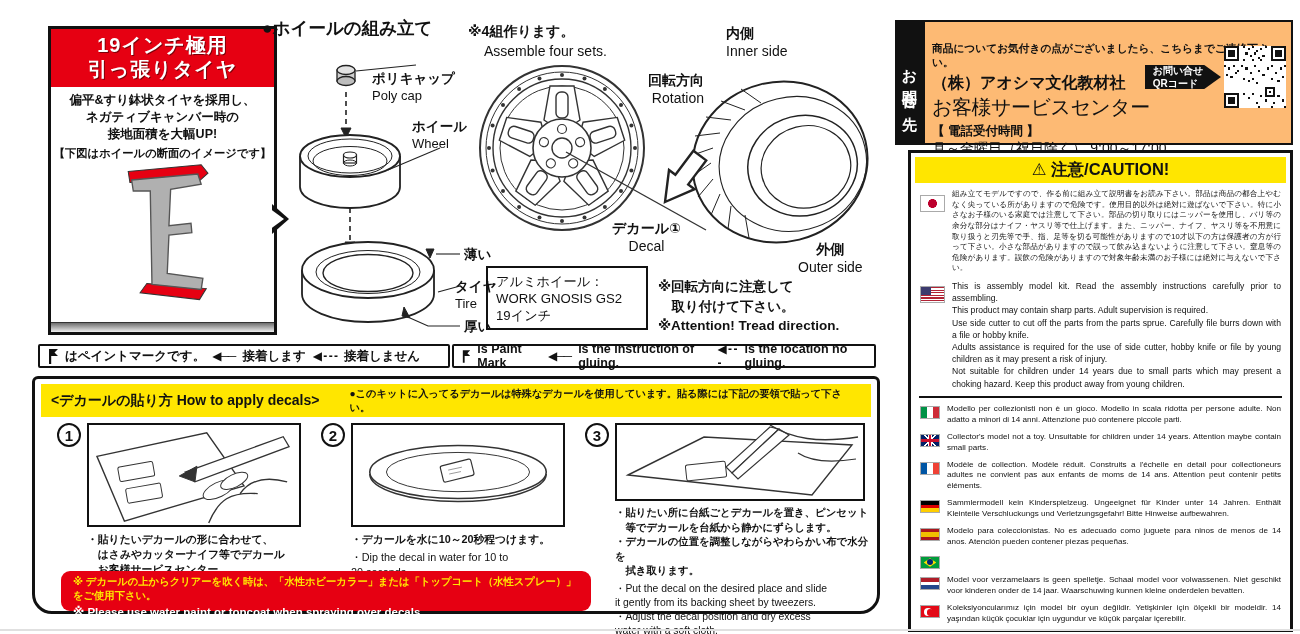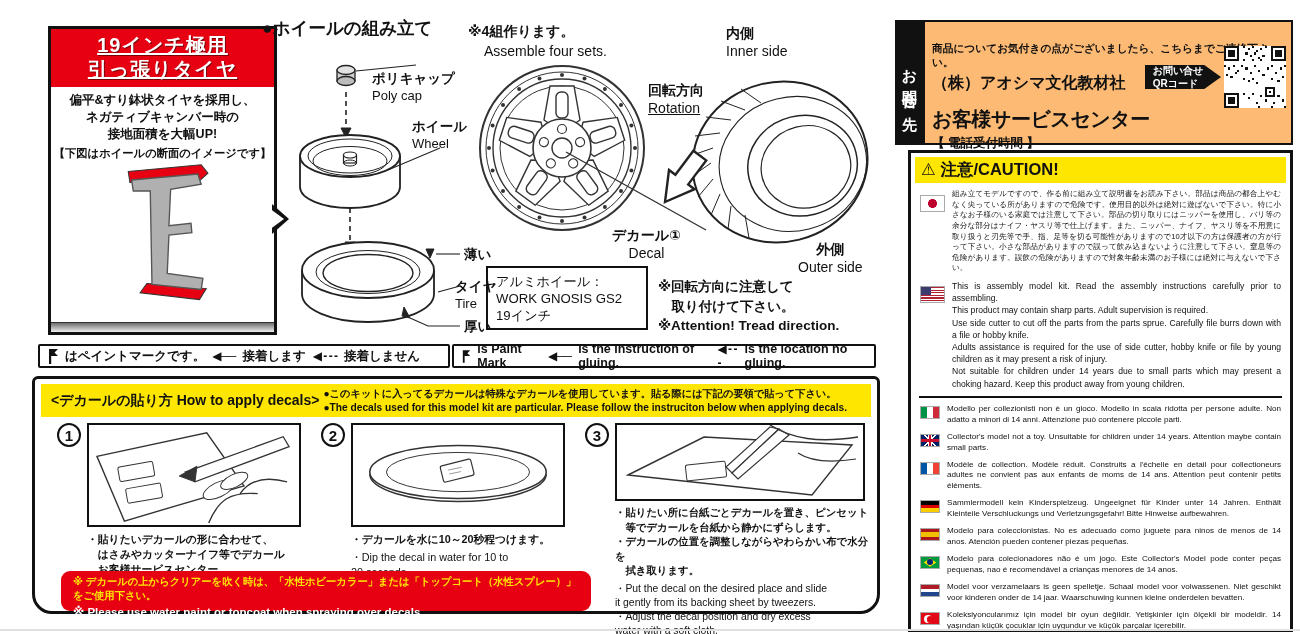--- a/index.html
+++ b/index.html
@@ -6,21 +6,21 @@
   html,body { width:1300px; height:634px; background:#ffffff;
     font-family:"Liberation Sans","DejaVu Sans",sans-serif; color:#111; }
   .abs { position:absolute; }
   .pre { white-space:pre-line; }
   body { position:relative; overflow:hidden; }
 
   
   #boxA { left:48px; top:26px; width:229px; height:309px; border:3px solid #111; background:#fff; }
   #boxA .band { background:#e60012; color:#fff; text-align:center; font-weight:bold;
     font-size:20px; line-height:1.18; padding:5px 2px 6px;
-    text-shadow:1px 1px 0 #7a0008; letter-spacing:1px;text-decoration:underline; }
+    text-shadow:1px 1px 0 #7a0008; letter-spacing:1px; }
   #boxA .desc { text-align:center; font-weight:bold; font-size:12.5px; line-height:1.35; margin-top:5px; }
   #boxA .caption { text-align:center; font-weight:bold; font-size:11.3px; margin-top:3px; }
   #boxA .floor { position:absolute; left:0; bottom:0; width:100%; height:10px;
     background:linear-gradient(#6e6e6e,#efefef); border-top:1px solid #333; }
   .notch-outer { left:272px; top:204px; width:17px; height:30px; background:#111;
     clip-path:polygon(0 0,100% 50%,0 100%); }
   .notch-inner { left:269px; top:208px; width:15px; height:22px; background:#fff;
     clip-path:polygon(0 0,100% 50%,0 100%); }
 
   
@@ -31,21 +31,21 @@
 
   
   .pm-box { top:344px; height:24px; border:2px solid #111; border-radius:2px;
     display:flex; align-items:center; gap:7px; padding:0 8px; font-size:12.5px; font-weight:bold; background:#fff; }
   .pm-arrow { font-size:12px; letter-spacing:-1px; }
 
   
   #decalBox { left:32px; top:376px; width:848px; height:238px; border:3px solid #111;
     border-radius:6px 6px 20px 20px; background:#fff; }
   #decalHead { position:absolute; left:6px; top:5px; right:6px; height:33px; background:#ffe600;
-    display:flex; align-items:center; gap:4px; padding:0 10px; }
+    display:flex; align-items:center; gap:30px; padding:0 10px; }
   #decalHead .t { font-size:14px; font-weight:bold; white-space:nowrap; }
   #decalHead .n { font-size:10.2px; font-weight:bold; line-height:1.35; }
   .step { position:absolute; top:44px; }
   .step .num { position:absolute; left:0; top:0; width:24px; height:24px; border:2px solid #111;
     border-radius:50%; text-align:center; font-size:15px; font-weight:bold; line-height:21px; background:#fff; }
   .step .illo { margin-left:30px; border:2px solid #111; background:#fff; }
   .step .txt { margin-left:30px; margin-top:5px; }
   .step .txt .jp { font-size:10.8px; font-weight:bold; line-height:1.4; }
   .step .txt .en { font-size:10.8px; line-height:1.35; margin-top:3px; }
   #decalWarn { position:absolute; left:26px; top:192px; width:530px; height:40px;
@@ -53,33 +53,33 @@
   #decalWarn .l1 { color:#ffe600; font-size:10.3px; font-weight:bold; }
   #decalWarn .l2 { color:#fff; font-size:11.5px; font-weight:bold; margin-top:2px; }
 
   
   #contact { left:895px; top:20px; width:398px; height:125px; display:flex; }
   #contactSide { width:28px; background:#111; color:#fff; display:flex; align-items:center; justify-content:center;
     writing-mode:vertical-rl; text-orientation:upright; font-size:15px; font-weight:bold; letter-spacing:3px; }
   #contactMain { flex:1; border:2px solid #111; position:relative; padding:20px 7px; background:#fdba74; }
   #contactMain .intro { font-size:10.7px; font-weight:bold; }
   #contactMain .company { font-size:16px; font-weight:bold; margin-top:3px; }
-  #contactMain .center { font-size:20px; font-weight:bold; letter-spacing:-0.5px;margin-top:12px; }
+  #contactMain .center { font-size:20px; font-weight:normal; letter-spacing:-0.5px; }
   #contactMain .hlabel { font-size:12.5px; font-weight:bold; margin-top:2px; }
   #contactMain .hours { font-size:14px; }
   #contactMain .telfax { font-size:14px; }
   #qrWrap { position:absolute; right:5px; top:24px; display:flex; align-items:center; gap:3px; }
   .qr-badge { width:76px; height:24px; background:#111; color:#fff;
     clip-path:polygon(0 0,78% 0,100% 50%,78% 100%,0 100%);
     display:flex; flex-direction:column; align-items:center; justify-content:center;
     font-size:10px; font-weight:bold; line-height:1.3; padding-right:10px; }
 
   
   #caution { left:908px; top:150px; width:385px; height:482px; border:3px solid #111; background:#fff; overflow:hidden; }
-  #cautionHead { margin:4px 4px 3px; background:#ffe600; 
+  #cautionHead { margin:4px 4px 3px; background:#ffe600; text-align:center;
     font-size:16.5px; font-weight:bold; padding:2px 6px; }
   .c-row { display:flex; gap:7px; padding:3px 9px; align-items:flex-start; }
   .c-row .txt { flex:1; text-align:justify; }
   .c-jp { font-size:7.6px; line-height:1.4; }
   .c-us { font-size:8.6px; line-height:1.42; }
   .c-lang { font-size:8.1px; line-height:1.35; }
   .c-div { border-top:2px solid #111; margin:3px 8px; }
 
   
   .flag { width:20px; height:13px; border:1px solid #aaa; position:relative; flex:none; margin-top:2px; }
@@ -241,36 +241,36 @@
       </g>
     <g transform="rotate(216 88 90)">
         <circle cx="88" cy="71" r="4.5"></circle>
       </g>
     <g transform="rotate(288 88 90)">
         <circle cx="88" cy="71" r="4.5"></circle>
       </g>
   </g>
   <line x1="92" y1="94" x2="232" y2="172" stroke-width="1.4"></line>
 </svg>
-<div class="abs" style="left:612px; top:226px;">
+<div class="abs" style="left:612px; top:219px;">
   <div class="lbl-jp" style="font-size:14px;">デカール①</div>
   <div class="lbl-en" style="font-size:14px;text-align:center;">Decal</div>
 </div>
 <div class="abs pre" style="left:486px; top:266px; width:162px; height:64px; border:2px solid #111;
      padding:5px 8px; font-size:13.2px; line-height:1.3;">アルミホイール：
 WORK GNOSIS GS2
 19インチ</div>
 
 <div class="abs" style="left:726px; top:24px;">
   <div class="lbl-jp" style="font-size:14px;">内側</div>
   <div class="lbl-en" style="font-size:14px;">Inner side</div>
 </div>
-<div class="abs" style="left:648px; top:81px;">
+<div class="abs" style="left:648px; top:71px;text-align:right;">
   <div class="lbl-jp" style="font-size:14px;">回転方向</div>
-  <div class="lbl-en" style="font-size:14px;text-decoration:underline;">Rotation</div>
+  <div class="lbl-en" style="font-size:14px;">Rotation</div>
 </div>
 <svg class="abs" style="left:645px; top:52px;" width="245" height="220" viewBox="0 0 245 220" fill="none" stroke="#222">
   <g transform="rotate(-14 135 110)">
     <ellipse cx="135" cy="110" rx="88" ry="80" fill="#fff" stroke-width="2"></ellipse>
     <ellipse cx="147" cy="115" rx="74" ry="67" stroke-width="1.1"></ellipse>
     <ellipse cx="156" cy="119" rx="55" ry="50" fill="#fff" stroke-width="1.5"></ellipse>
     <ellipse cx="159" cy="121" rx="45" ry="41" fill="#fff" stroke-width="1.2"></ellipse>
   </g>
   <g stroke-width="1">
     <line x1="104" y1="186" x2="100" y2="163"></line>
@@ -313,21 +313,20 @@
   <span>is the instruction of gluing.</span>
   <span class="pm-arrow">◀ - - -</span>
   <span>is the location no gluing.</span>
 </div>
 
 <div id="decalBox" class="abs">
   <div id="decalHead">
     <div class="t">&lt;デカールの貼り方 How to apply decals&gt;</div>
     <div>
       <div class="n">●このキットに入ってるデカールは特殊なデカールを使用しています。貼る際には下記の要領で貼って下さい。</div>
-      <div class="n">●The decals used for this model kit are particular. Please follow the instruciton below when applying decals.</div>
     </div>
   </div>
 
   <div class="step" style="left:22px; width:262px;">
     <div class="num">1</div>
     <svg class="illo" width="214" height="104" viewBox="0 0 210 102" fill="none" stroke="#333">
       <polygon points="6,32 118,8 156,62 34,98" fill="#fff" stroke-width="1.4"></polygon>
       <rect x="28" y="40" width="36" height="15" rx="2" transform="rotate(-10 46 47)" fill="#fff"></rect>
       <rect x="36" y="62" width="36" height="15" rx="2" transform="rotate(-10 54 69)" fill="#fff"></rect>
       <polygon points="96,48 196,12 202,22 106,58" fill="#fff" stroke-width="1.3"></polygon>
@@ -463,21 +462,20 @@
   <div class="c-row">
     <div class="flag flag-de"></div>
     <div class="txt c-lang">Sammlermodell kein Kinderspielzeug. Ungeeignet für Kinder unter 14 Jahren. Enthält Kleinteile Verschluckungs und Verletzungsgefahr! Bitte Hinweise aufbewahren.</div>
   </div>
   <div class="c-row">
     <div class="flag flag-es"></div>
     <div class="txt c-lang">Modelo para coleccionistas. No es adecuado como juguete para ninos de menos de 14 anos. Atención pueden contener piezas pequeñas.</div>
   </div>
   <div class="c-row">
     <div class="flag flag-br"></div>
-    <div class="txt c-lang">Modelo para colecionadores não é um jogo. Este Collector's Model pode conter peças pequenas, nao é recomendável a crianças menores de 14 anos.</div>
   </div>
   <div class="c-row">
     <div class="flag flag-nl"></div>
     <div class="txt c-lang">Model voor verzamelaars is geen spelletje. Schaal model voor volwassenen. Niet geschikt voor kinderen onder de 14 jaar. Waarschuwing kunnen kleine onderdelen bevatten.</div>
   </div>
   <div class="c-row">
     <div class="flag flag-tr"></div>
     <div class="txt c-lang">Koleksiyoncularımız için model bir oyun değildir. Yetişkinler için ölçekli bir modeldir. 14 yaşından küçük çocuklar için uygundur ve küçük parçalar içerebilir.</div>
   </div>
 

